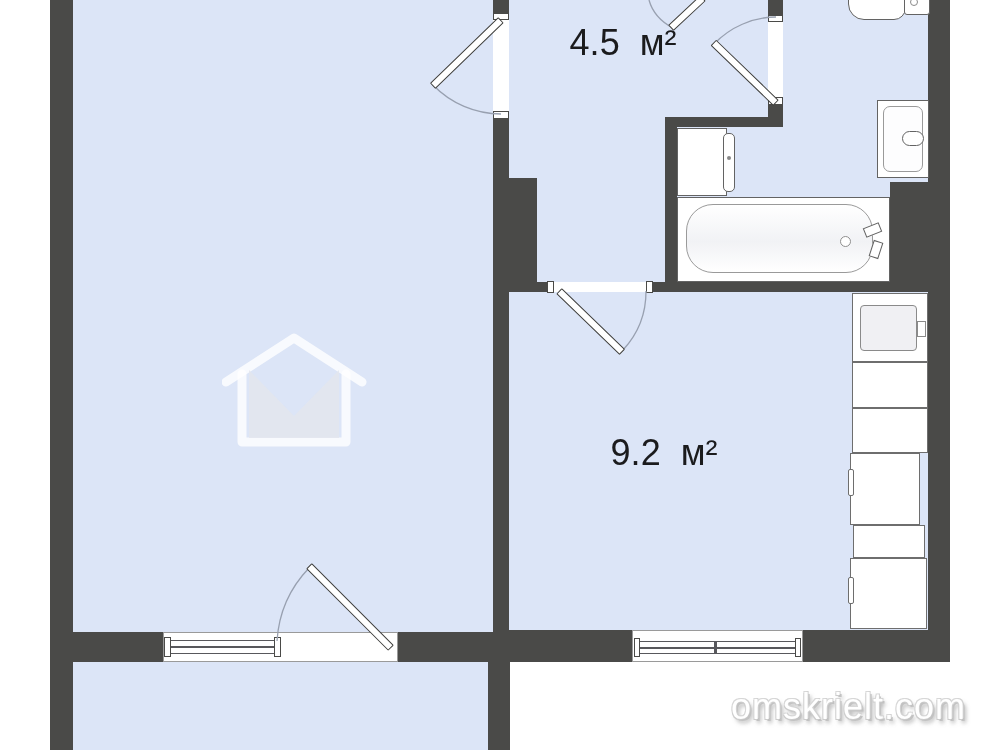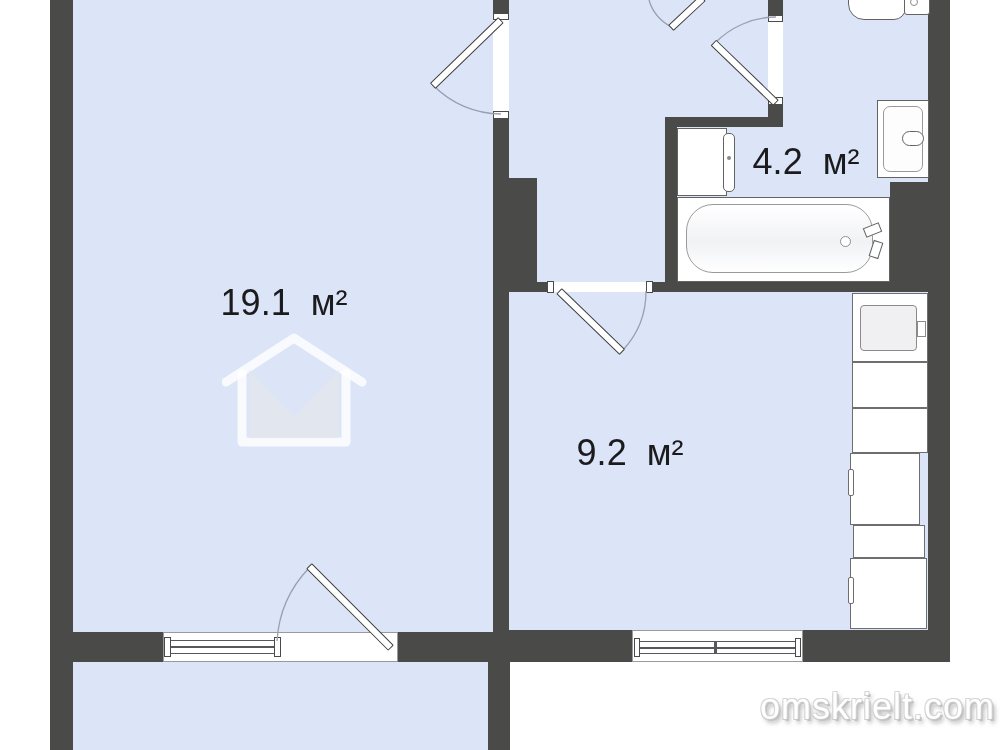--- a/index.html
+++ b/index.html
@@ -140,19 +140,18 @@
   <div class="door-leaf" style="left:776px;top:99px;width:87px;transform:rotate(-136deg)"></div>
   <div class="door-leaf" style="left:559px;top:287px;width:88px;transform:rotate(44deg)"></div>
   <div class="door-leaf" style="left:391px;top:644px;width:116px;transform:rotate(-135deg)"></div>
 
   <svg class="wm-logo" style="left:222px;top:330px" width="148" height="128" viewBox="0 0 148 128">
     <path d="M20,44 L20,112 L124,112 L124,44" fill="none" stroke="rgba(255,255,255,0.8)" stroke-width="9" stroke-linejoin="round" stroke-linecap="round"></path>
     <path d="M4,52 L72,8 L140,52" fill="none" stroke="rgba(255,255,255,0.8)" stroke-width="9" stroke-linejoin="round" stroke-linecap="round"></path>
     <polygon points="27,40 72,86 117,40 117,108 27,108" fill="#e2e6ee" fill-opacity="0.88"></polygon>
   </svg>
 
-  <div class="room-label" style="left:284px;top:303px">19.1&nbsp; м²</div>
-  <div class="room-label" style="left:806px;top:162px">4.2&nbsp; м²</div>
-  <div class="room-label" style="left:630px;top:453px">9.2&nbsp; м²</div>
+  <div class="room-label" style="left:623px;top:43px">4.5&nbsp; м²</div>
+  <div class="room-label" style="left:664px;top:453px">9.2&nbsp; м²</div>
 
-  <div class="site-wm" style="left:760px;top:686px">omskrielt.com</div>
+  <div class="site-wm" style="left:731px;top:686px">omskrielt.com</div>
 
 </div>
 
 </body></html>

